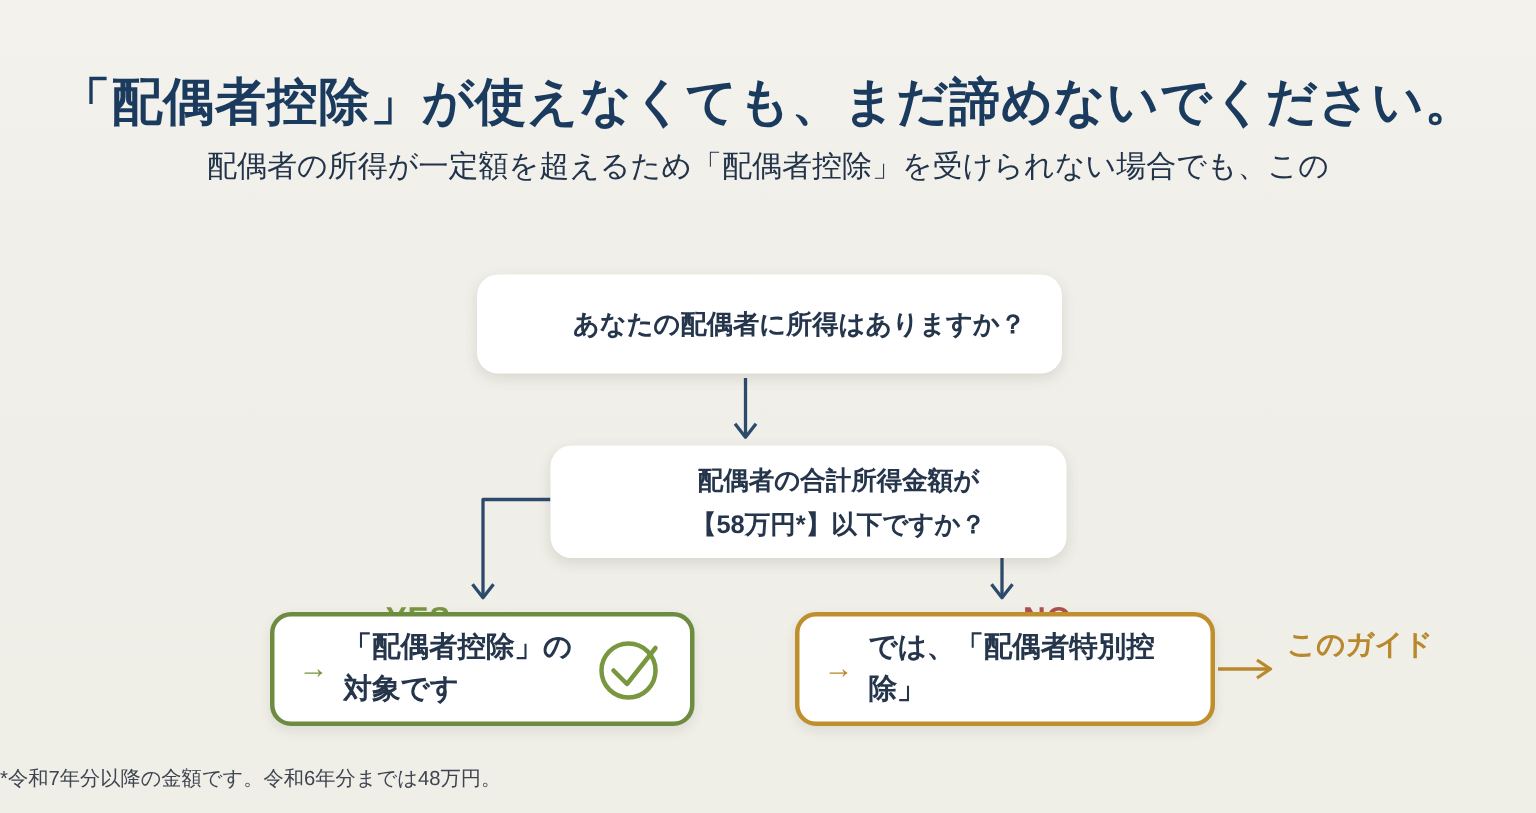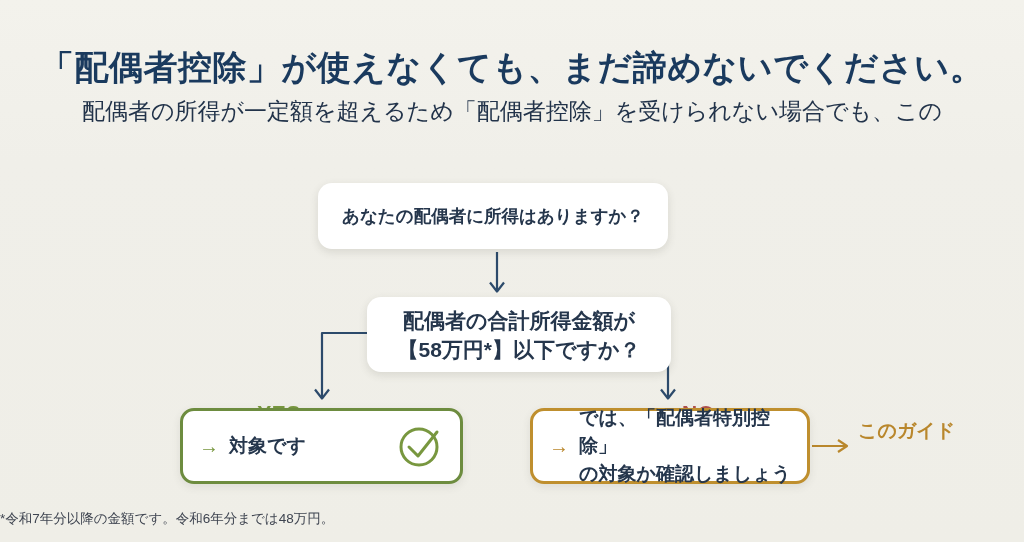--- a/index.html
+++ b/index.html
@@ -15,40 +15,40 @@
   }
   .title {
     position: absolute; top: 22px; left: 0; right: 0;
     text-align: center;
     font-size: 34px; font-weight: 800; letter-spacing: 0.5px;
     color: #1a3a5e;
   }
   .subtitle {
     position: absolute; top: 95px; left: 0; right: 0;
     text-align: center;
-    font-size: 23px; font-weight: 500; line-height: 33px;
+    font-size: 20px; font-weight: 500; line-height: 33px;
     color: #22334a;
   }
   .subtitle span { display: block; }
   .connectors {
     position: absolute; left: 0; top: 0;
     pointer-events: none;
   }
   .qbox {
     position: absolute;
     background: #ffffff;
     border-radius: 14px;
     box-shadow: 0 3px 9px rgba(70, 70, 55, 0.14);
     display: flex; flex-direction: column;
     align-items: center; justify-content: center;
     text-align: center;
-    color: #25364c; font-weight: 700;
+    color: #25364c; font-weight: 700; padding-left: 40px;
   }
   .qbox.q1 { left: 318px; top: 183px; width: 350px; height: 66px; font-size: 17.5px; }
-  .qbox.q2 { left: 367px; top: 297px; width: 304px; height: 75px; font-size: 21px; line-height: 29px; }
+  .qbox.q2 { left: 367px; top: 297px; width: 304px; height: 75px; font-size: 17px; line-height: 29px; }
   .branch-label {
     position: absolute; top: 354px;
     font-size: 21px; font-weight: 800; letter-spacing: 0.5px; margin-top: 47px;
   }
   .branch-label.yes { left: 248px; width: 62px; text-align: center; color: #78973f; }
   .branch-label.no  { left: 682px; color: #b0504c; }
   .result {
     position: absolute; top: 408px; height: 76px;
     background: #ffffff; border-radius: 14px;
     box-sizing: border-box;
@@ -118,35 +118,35 @@
     <span>配偶者の合計所得金額が</span>
     <span>【58万円*】以下ですか？</span>
   </div>
 
   <div class="branch-label yes">YES</div>
   <div class="branch-label no">NO</div>
 
   <div class="result green">
     <span class="arrow-glyph">→</span>
     <div class="lines">
+      <span>「配偶者控除」の</span>
       <span>対象です</span>
     </div>
     <span class="check-wrap">
       <svg width="52" height="52" viewBox="0 0 52 52" fill="none">
         <circle cx="25" cy="27" r="18" stroke="#78973f" stroke-width="3"></circle>
         <path d="M15 27 L24 36 L43 12" stroke="#78973f" stroke-width="3" stroke-linecap="round" stroke-linejoin="round"></path>
       </svg>
     </span>
   </div>
 
   <div class="result gold">
     <span class="arrow-glyph">→</span>
     <div class="lines">
       <span>では、「配偶者特別控除」</span>
-      <span>の対象か確認しましょう</span>
     </div>
   </div>
 
   <div class="theme-note">
     <span>このガイド</span>
   </div>
 
   <div class="footnote">*令和7年分以降の金額です。令和6年分までは48万円。</div>
 
 </div>

